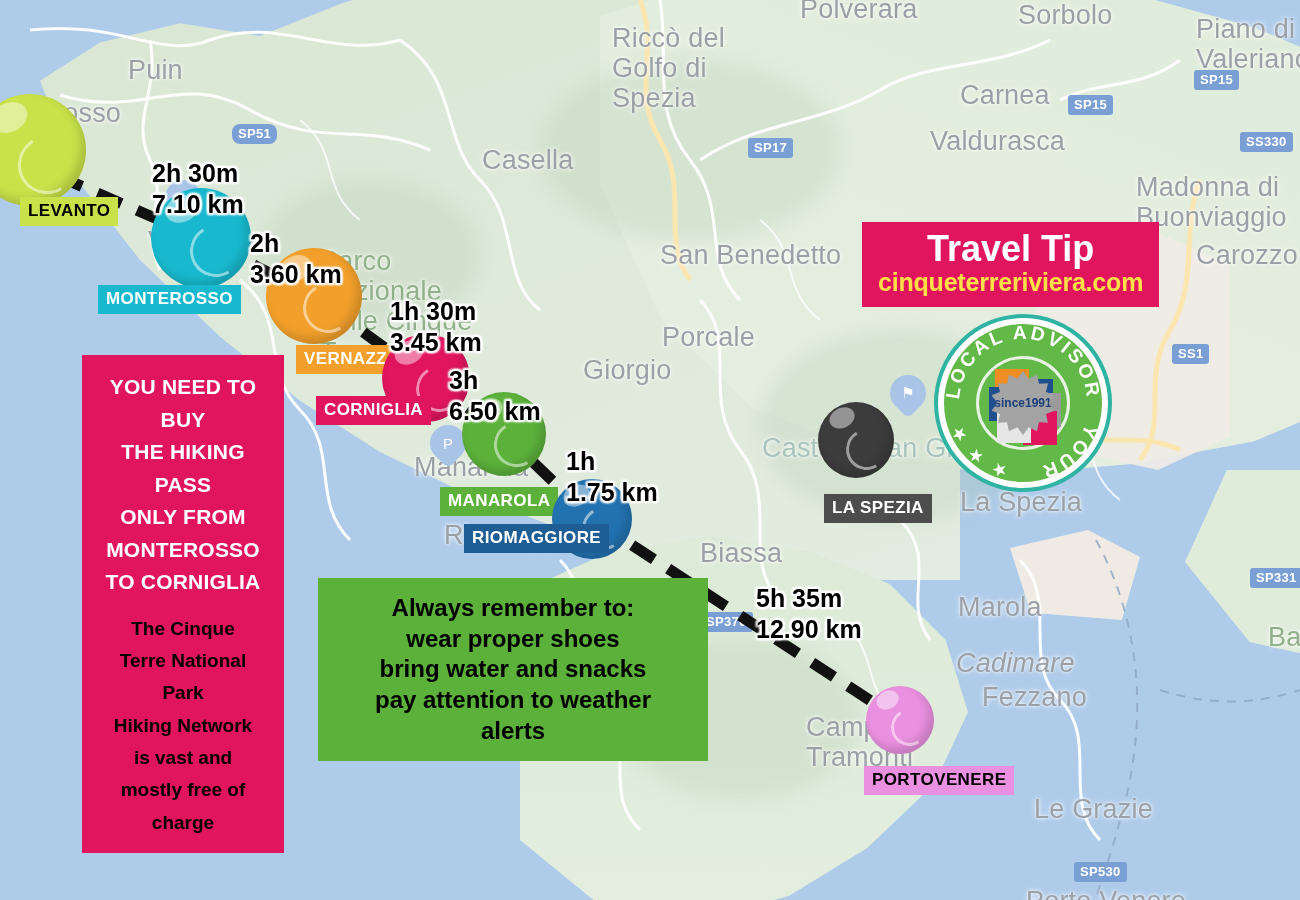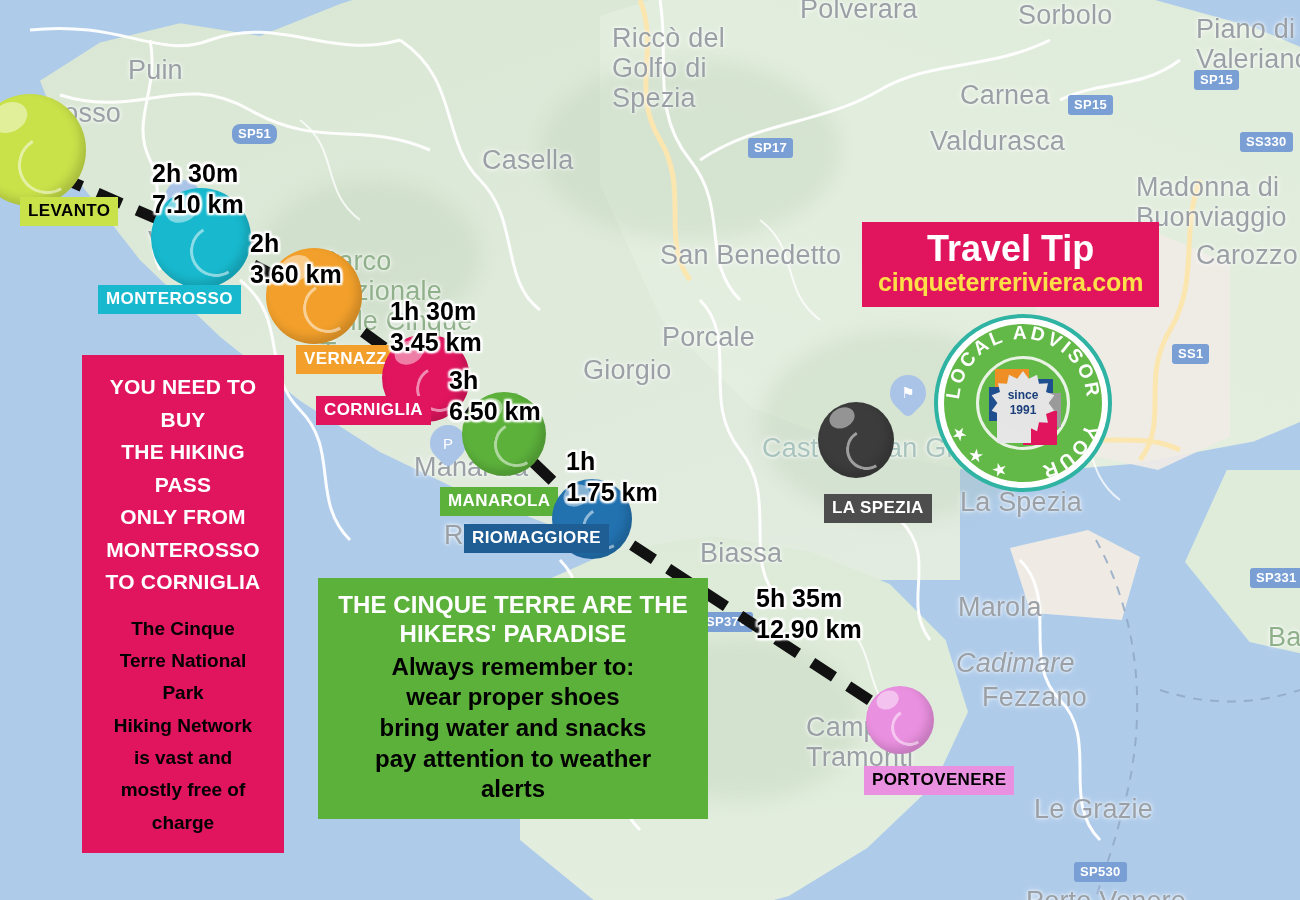--- a/index.html
+++ b/index.html
@@ -176,23 +176,23 @@
   .logo .inner{
     position:absolute;inset:38px;border-radius:50%;background:#63b948;
     border:3px solid #e8f3e4;
     display:flex;align-items:center;justify-content:center;
   }
   .logo svg{position:absolute;inset:0;width:100%;height:100%;}
   .sq{position:absolute;width:34px;height:34px;}
   .burst{
     position:absolute;width:64px;height:64px;left:50%;top:50%;
     transform:translate(-50%,-50%);
-    background:#e5e5e5;
+    background:#a3a3a3;
     clip-path:polygon(50% 0%,59% 12%,72% 6%,75% 20%,89% 19%,86% 33%,99% 38%,90% 50%,99% 62%,86% 67%,89% 81%,75% 80%,72% 94%,59% 88%,50% 100%,41% 88%,28% 94%,25% 80%,11% 81%,14% 67%,1% 62%,10% 50%,1% 38%,14% 33%,11% 19%,25% 20%,28% 6%,41% 12%);
-    display:flex;flex-direction:column;align-items:center;justify-content:center;
+    display:flex;align-items:center;justify-content:center;
   }
   .burst span{color:#1b3f7a;font-weight:bold;font-size:12px;line-height:1.25;}
 </style>
 </head>
 <body>
 
 <div id="map">
 
   <div class="land landA"></div>
   <div class="land landB"></div>
@@ -364,22 +364,20 @@
     <div class="sub">The Cinque
 Terre National
 Park
 Hiking Network
 is vast and
 mostly free of
 charge</div>
   </div>
 
   <div class="infobox box-green" style="left:318px;top:578px;">
-    <div class="hl">THE CINQUE TERRE ARE THE
-HIKERS' PARADISE</div>
     <div class="sub">Always remember to:
 wear proper shoes
 bring water and snacks
 pay attention to weather
 alerts</div>
   </div>
 
   <div class="tip" style="left:862px;top:222px;">
     <div class="t1">Travel Tip</div>
     <div class="t2">cinqueterreriviera.com</div>

